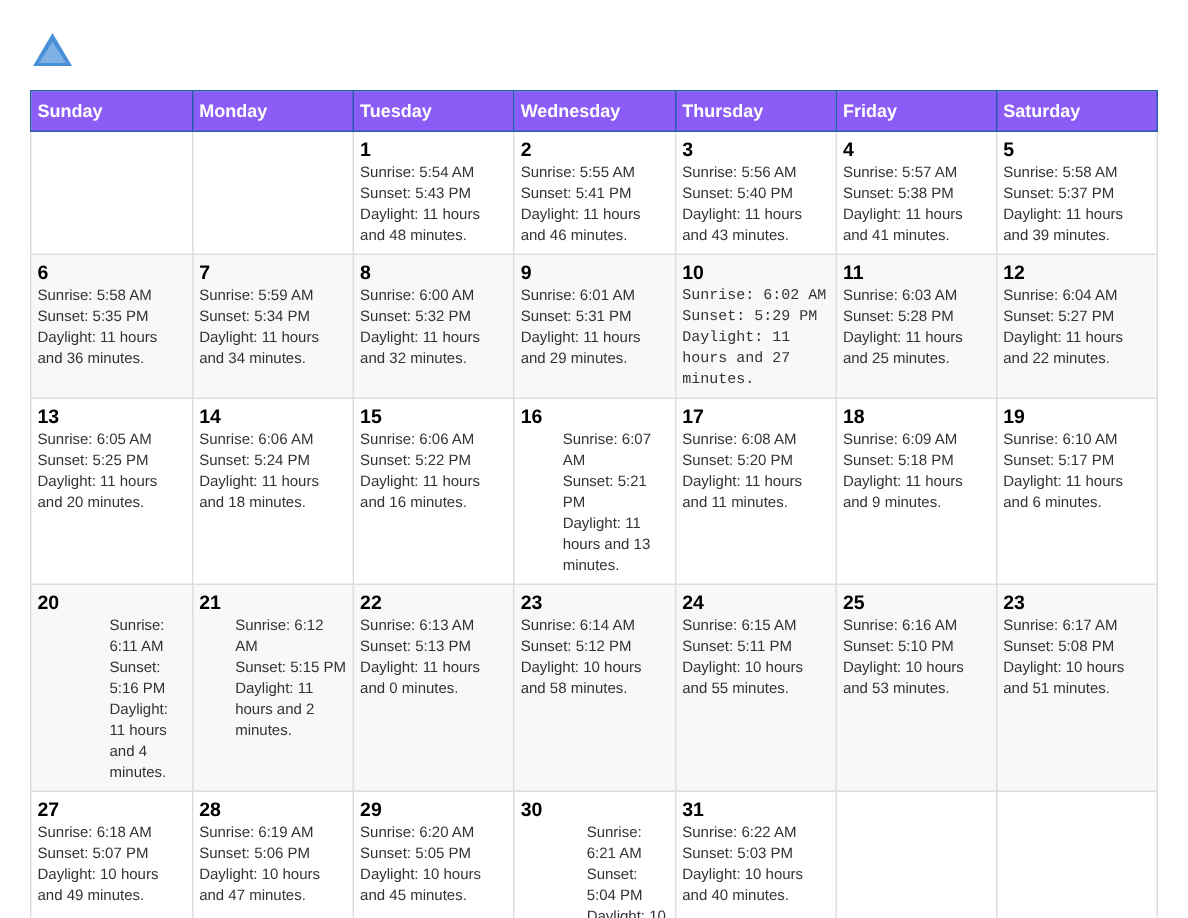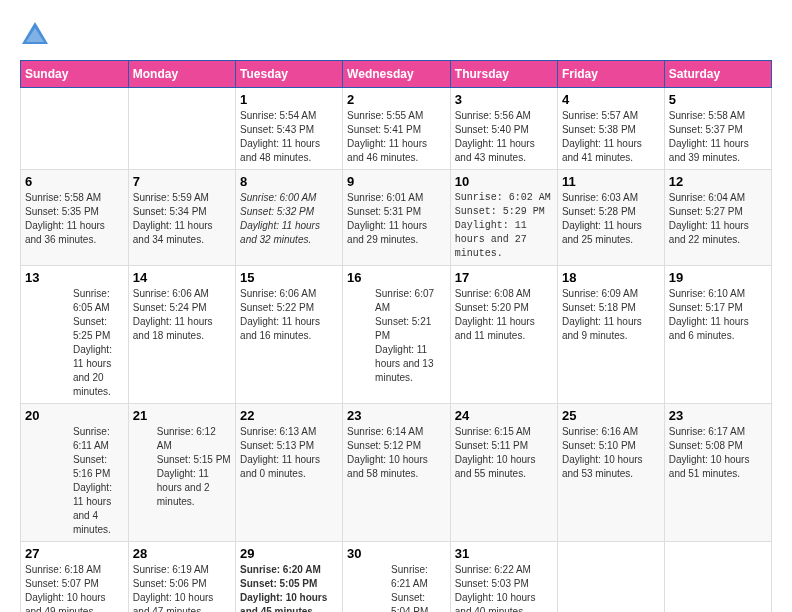--- a/index.html
+++ b/index.html
@@ -27,21 +27,21 @@
     }
     .title-block { text-align: right; }
     .title-block h1 { font-size: 36px; color: #333; font-weight: bold; }
     .title-block h2 { font-size: 16px; color: #555; font-weight: normal; }
     table {
       width: 100%;
       border-collapse: collapse;
       font-size: 11px;
     }
     thead tr th {
-      background-color: #ec4899;
+      background-color: #8b5cf6;
       color: #fff;
       padding: 6px 4px;
       text-align: left;
       font-size: 12px;
       font-weight: bold;
       border: 1px solid #2a5aaf;
     }
     tbody tr td {
       border: 1px solid #ddd;
       padding: 4px;
@@ -140,21 +140,21 @@
 Daylight: 11 hours and 36 minutes.</div>
         </td>
         <td>
           <div class="day-number">7</div>
           <div class="day-info" style="white-space: pre-line;">Sunrise: 5:59 AM
 Sunset: 5:34 PM
 Daylight: 11 hours and 34 minutes.</div>
         </td>
         <td>
           <div class="day-number">8</div>
-          <div class="day-info" style="white-space: pre-line; font-style: italic;">Sunrise: 6:00 AM
+          <div class="day-info" style="white-space: pre-line;">Sunrise: 6:00 AM
 Sunset: 5:32 PM
 Daylight: 11 hours and 32 minutes.</div>
         </td>
         <td>
           <div class="day-number">9</div>
           <div class="day-info" style="white-space: pre-line;">Sunrise: 6:01 AM
 Sunset: 5:31 PM
 Daylight: 11 hours and 29 minutes.</div>
         </td>
         <td>
@@ -172,21 +172,21 @@
         <td>
           <div class="day-number">12</div>
           <div class="day-info" style="white-space: pre-line;">Sunrise: 6:04 AM
 Sunset: 5:27 PM
 Daylight: 11 hours and 22 minutes.</div>
         </td>
       </tr>
       <tr>
         <td>
           <div class="day-number">13</div>
-          <div class="day-info" style="white-space: pre-line; margin-left: 48px;">Sunrise: 6:05 AM
+          <div class="day-info" style="white-space: pre-line;">Sunrise: 6:05 AM
 Sunset: 5:25 PM
 Daylight: 11 hours and 20 minutes.</div>
         </td>
         <td>
           <div class="day-number">14</div>
           <div class="day-info" style="white-space: pre-line;">Sunrise: 6:06 AM
 Sunset: 5:24 PM
 Daylight: 11 hours and 18 minutes.</div>
         </td>
         <td>
@@ -272,21 +272,21 @@
 Daylight: 10 hours and 49 minutes.</div>
         </td>
         <td>
           <div class="day-number">28</div>
           <div class="day-info" style="white-space: pre-line;">Sunrise: 6:19 AM
 Sunset: 5:06 PM
 Daylight: 10 hours and 47 minutes.</div>
         </td>
         <td>
           <div class="day-number">29</div>
-          <div class="day-info" style="white-space: pre-line; font-weight: bold;">Sunrise: 6:20 AM
+          <div class="day-info" style="white-space: pre-line;">Sunrise: 6:20 AM
 Sunset: 5:05 PM
 Daylight: 10 hours and 45 minutes.</div>
         </td>
         <td>
           <div class="day-number">30</div>
           <div class="day-info" style="white-space: pre-line; margin-left: 44px;">Sunrise: 6:21 AM
 Sunset: 5:04 PM
 Daylight: 10 hours and 42 minutes.</div>
         </td>
         <td>

